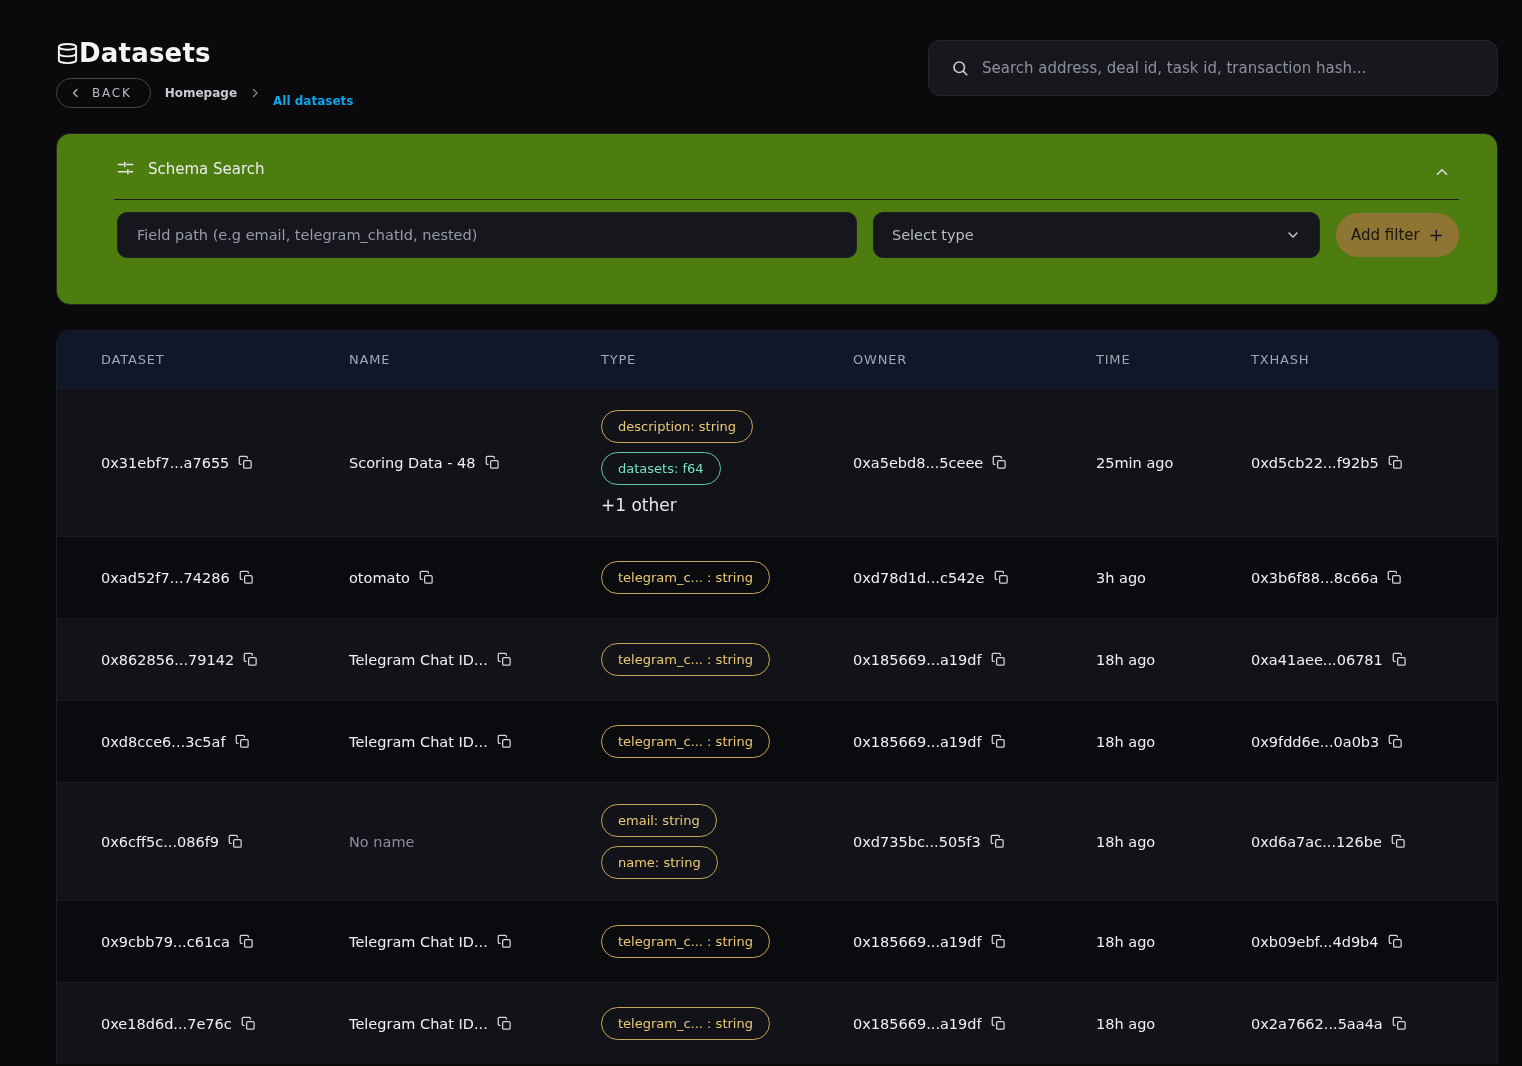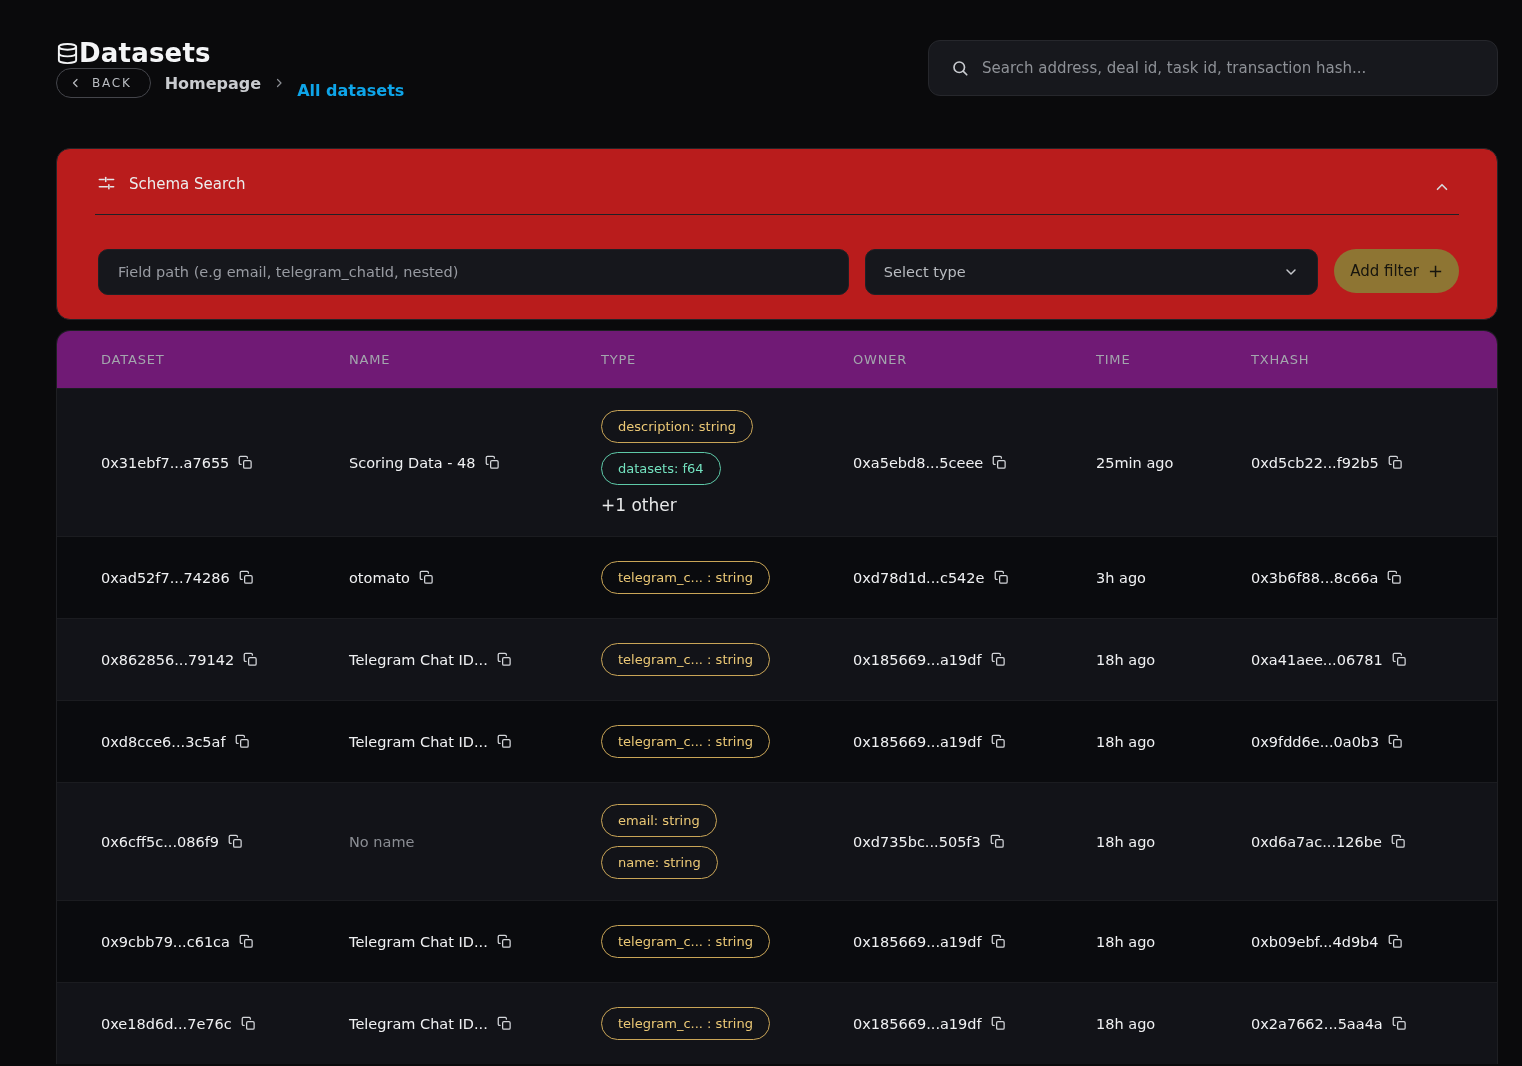--- a/index.html
+++ b/index.html
@@ -21,42 +21,42 @@
     background:#17181d; border:1px solid #26272c; border-radius:12px;
     display:flex; align-items:center; padding:0 16px 0 22px; gap:11px;
   }
   .search-box input {
     flex:1; background:transparent; border:none; outline:none;
     color:#e6e7ea; font-size:15px; font-family:inherit;
   }
   .search-box input::placeholder { color:#8e9197; }
   .search-icon { color:#c9cbd0; }
 
-  .nav-row { position:absolute; left:56px; top:66px; display:flex; align-items:center; gap:14px; }
+  .nav-row { position:absolute; left:56px; top:78px; display:flex; align-items:center; gap:14px; }
   .back-btn {
     display:inline-flex; align-items:center; gap:10px; height:30px;
     padding:0 18px 0 13px; border:1px solid #44454b; border-radius:16px;
     background:transparent; color:#b9bcc1; font-size:12px; letter-spacing:1.8px;
     font-family:inherit; cursor:pointer;
   }
-  .crumbs { display:flex; align-items:center; gap:12px; font-size:16px; font-weight:bold; }
+  .crumbs { display:flex; align-items:center; gap:12px; font-size:12px; font-weight:bold; }
   .crumb-home { color:#c9cbcf; }
   .crumb-sep { color:#8b8e94; }
   .crumb-current { color:#0ea5e9;margin-top:15px; }
 
   
   .schema-panel {
-    position:absolute; left:56px; top:148px; width:1442px; height:172px;
-    border:1px solid #232428; border-radius:14px; background:#b91c1c;
+    position:absolute; left:56px; top:133px; width:1442px; height:172px;
+    border:1px solid #232428; border-radius:14px; background:#4d7c0f;padding-left:19px;
   }
   .panel-head { display:flex; align-items:center; gap:13px; padding:25px 40px 0 40px; }
   .panel-title { font-size:15px; color:#eceded; font-weight:500; }
   .panel-collapse { position:absolute; right:42px; top:25px; color:#d7d9dc; background:none; border:none; cursor:pointer; padding:4px; }
   .panel-divider { height:1px; background:#202126; margin:21px 38px 0 38px; }
-  .panel-controls { display:flex; margin-top:34px; padding:0 38px 0 41px; gap:16px; }
+  .panel-controls { display:flex; align-items:center; margin-top:12px; padding:0 38px 0 41px; gap:16px; }
   .field-input {
     width:752px; height:46px; background:#16171c; border:1px solid #1f2025; border-radius:10px;
     padding:0 19px; color:#e6e7ea; font-size:14.5px; font-family:inherit; outline:none;
   }
   .field-input::placeholder { color:#989ba2; }
   .type-select {
     width:454px; height:46px; background:#16171c; border:1px solid #1f2025; border-radius:10px;
     display:flex; align-items:center; justify-content:space-between; padding:0 18px; cursor:pointer;gap:8px;
   }
   .type-select .sel-label { color:#b9bcc1; font-size:14.5px; }
@@ -67,21 +67,21 @@
   }
   .add-filter-btn .plus { font-size:18px; line-height:1; }
 
   
   .data-table {
     position:absolute; left:56px; top:330px; width:1442px;
     border:1px solid #1e1f23; border-bottom:none; border-radius:14px 14px 0 0;
     overflow:hidden; background:#0a0b0e;
   }
   .tgrid { display:grid; grid-template-columns:248px 252px 252px 243px 155px 1fr; padding-left:44px; align-items:center; }
-  .thead { height:57px; background:#701a75; }
+  .thead { height:57px; background:#0f172a; }
   .th { font-size:13px; color:#a3a6ad; letter-spacing:.8px; }
   .trow { min-height:82px; border-top:1px solid #1b1c20; }
   .trow.light { background:#121318; }
   .trow.dark  { background:#0a0b0e; }
   .cell { display:flex; align-items:center; }
   .hash, .name-text, .time-text { font-size:14.5px; color:#f0f1f3; }
   .name-text.muted { color:#8a8d93; }
   .copy-btn { background:none; border:none; padding:0; margin-left:9px; color:#d4d6da; cursor:pointer; display:inline-flex; }
   .type-cell { flex-direction:column; align-items:flex-start; gap:9px; padding:21px 0; }
   .pill {

